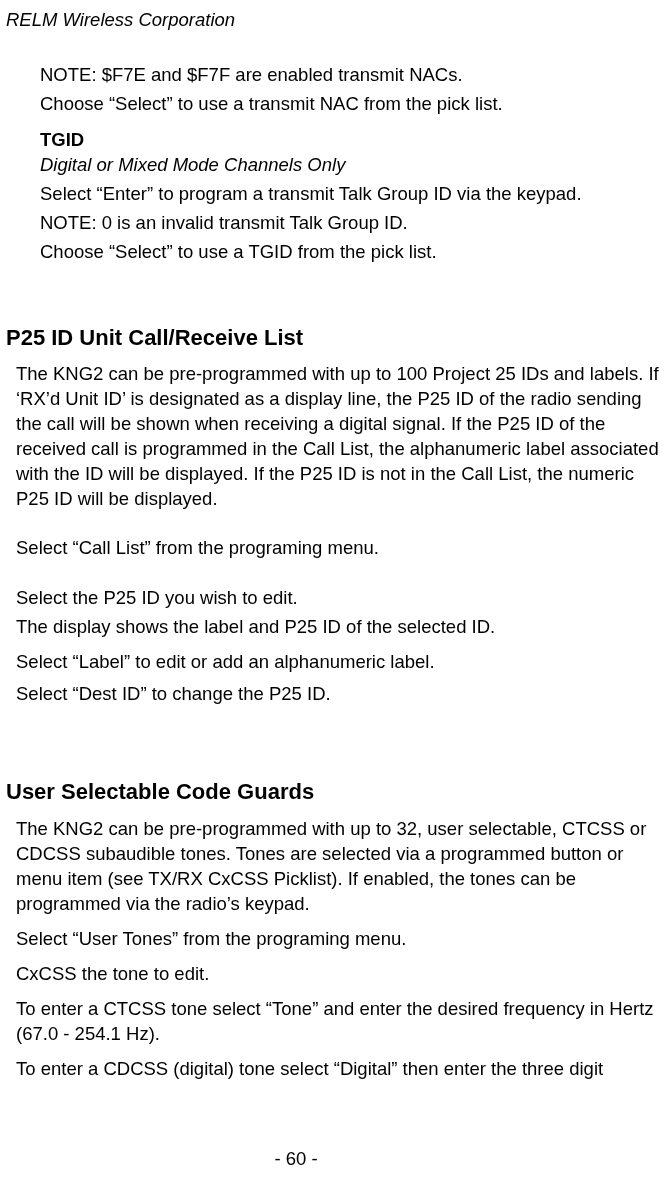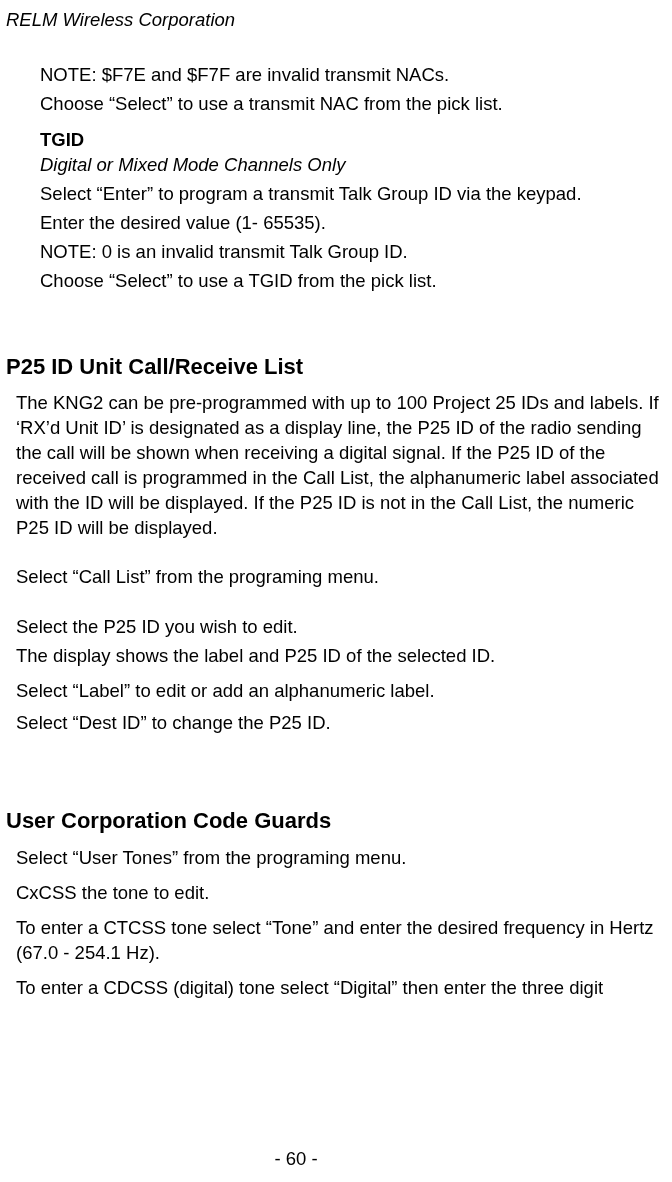--- a/index.html
+++ b/index.html
@@ -58,42 +58,42 @@
     .space-top-sm {
       margin-top: 24px;
     }
   </style>
 </head>
 <body>
 
 <div class="header-company">RELM Wireless Corporation</div>
 
 <div class="indent-1">
-  <div class="para">NOTE: $F7E and $F7F are invalid transmit NACs.</div>
+  <div class="para">NOTE: $F7E and $F7F are enabled transmit NACs.</div>
   <div class="para para-gap">Choose “Select” to use a transmit NAC from the pick list.</div>
 
   <div class="bold">TGID</div>
   <div class="italic para">Digital or Mixed Mode Channels Only</div>
   <div class="para">Select “Enter” to program a transmit Talk Group ID via the keypad.</div>
-  <div class="para">Enter the desired value (1- 65535).</div>
   <div class="para">NOTE: 0 is an invalid transmit Talk Group ID.</div>
   <div class="para">Choose “Select” to use a TGID from the pick list.</div>
 </div>
 
 <div class="section-title">P25 ID Unit Call/Receive List</div>
 <div class="section-body">
   <div class="para">The KNG2 can be pre-programmed with up to 100 Project 25 IDs and labels. If ‘RX’d Unit ID’ is designated as a display line, the P25 ID of the radio sending the call will be shown when receiving a digital signal. If the P25 ID of the received call is programmed in the Call List, the alphanumeric label associated with the ID will be displayed. If the P25 ID is not in the Call List, the numeric P25 ID will be displayed.</div>
   <div class="para space-top-sm">Select “Call List” from the programing menu.</div>
   <div class="para" style="margin-top:25px">Select the P25 ID you wish to edit.</div>
   <div class="para">The display shows the label and P25 ID of the selected ID.</div>
   <div class="para" style="margin-top:10px">Select “Label” to edit or add an alphanumeric label.</div>
   <div class="para" style="margin-top:7px">Select “Dest ID” to change the P25 ID.</div>
 </div>
 
-<div class="section-title" style="margin-top:70px">User Corporation Code Guards</div>
+<div class="section-title" style="margin-top:70px">User Selectable Code Guards</div>
 <div class="section-body">
+  <div class="para">The KNG2 can be pre-programmed with up to 32, user selectable, CTCSS or CDCSS subaudible tones. Tones are selected via a programmed button or menu item (see TX/RX CxCSS Picklist). If enabled, the tones can be programmed via the radio’s keypad.</div>
   <div class="para" style="margin-top:10px">Select “User Tones” from the programing menu.</div>
   <div class="para" style="margin-top:10px">CxCSS the tone to edit.</div>
   <div class="para" style="margin-top:10px">To enter a CTCSS tone select “Tone” and enter the desired frequency in Hertz (67.0 - 254.1 Hz).</div>
   <div class="para" style="margin-top:10px">To enter a CDCSS (digital) tone select “Digital” then enter the three digit</div>
 </div>
 
 <div class="page-num">- 60 -</div>
 
 </body></html>

